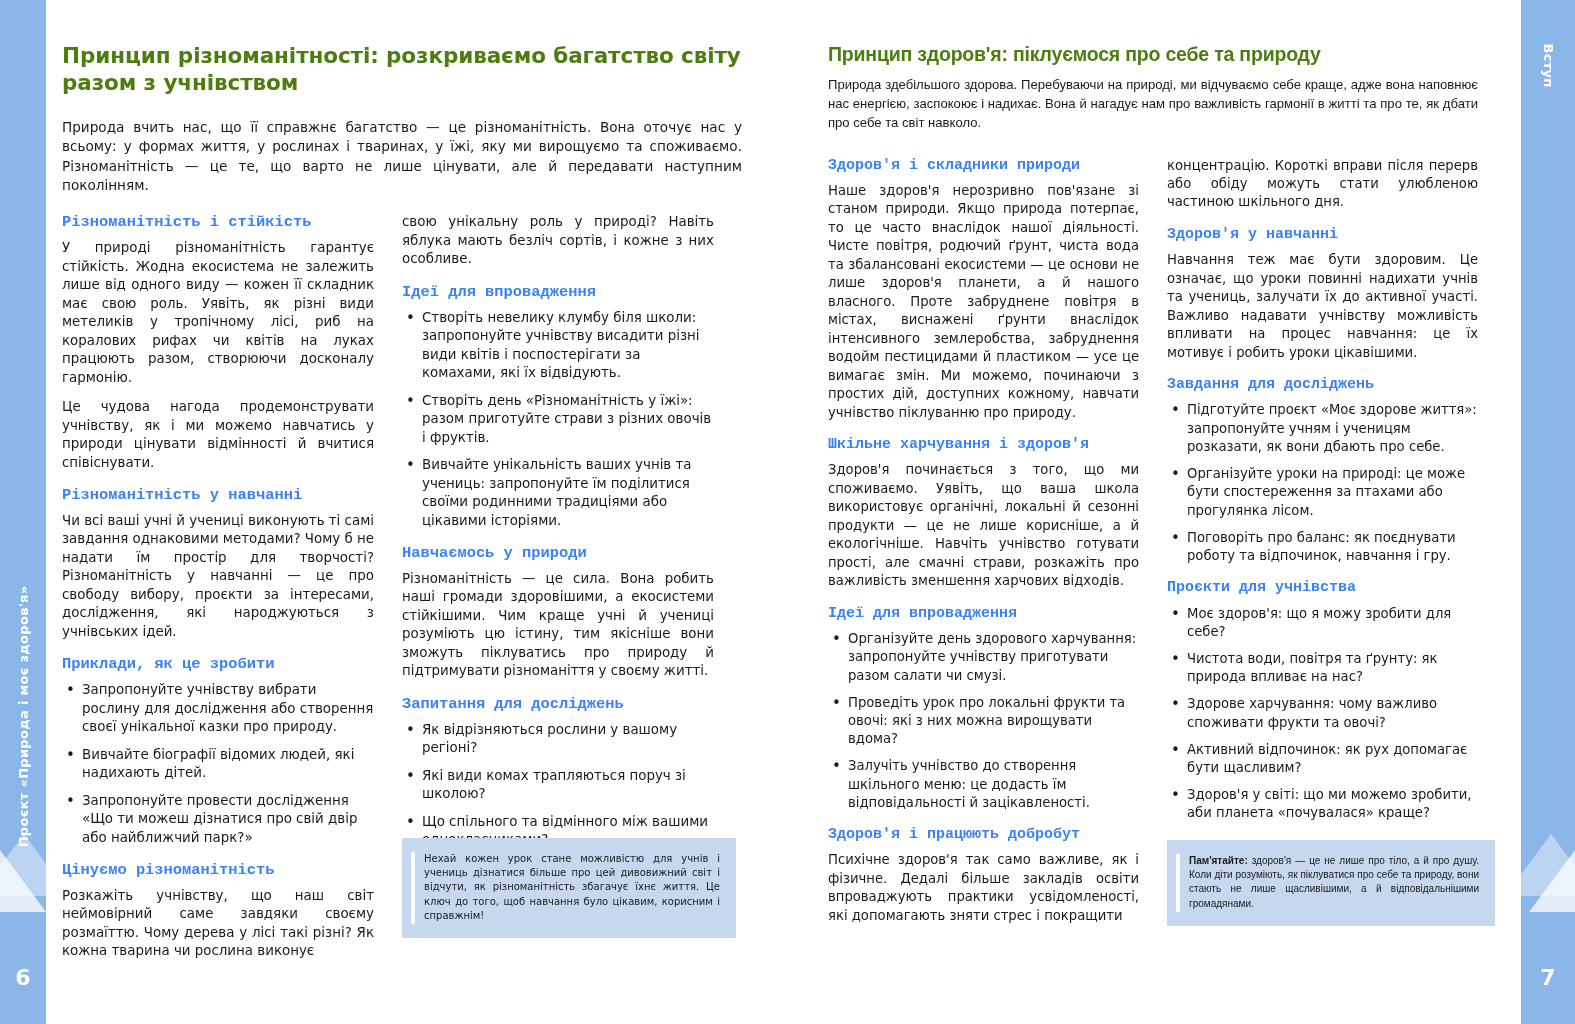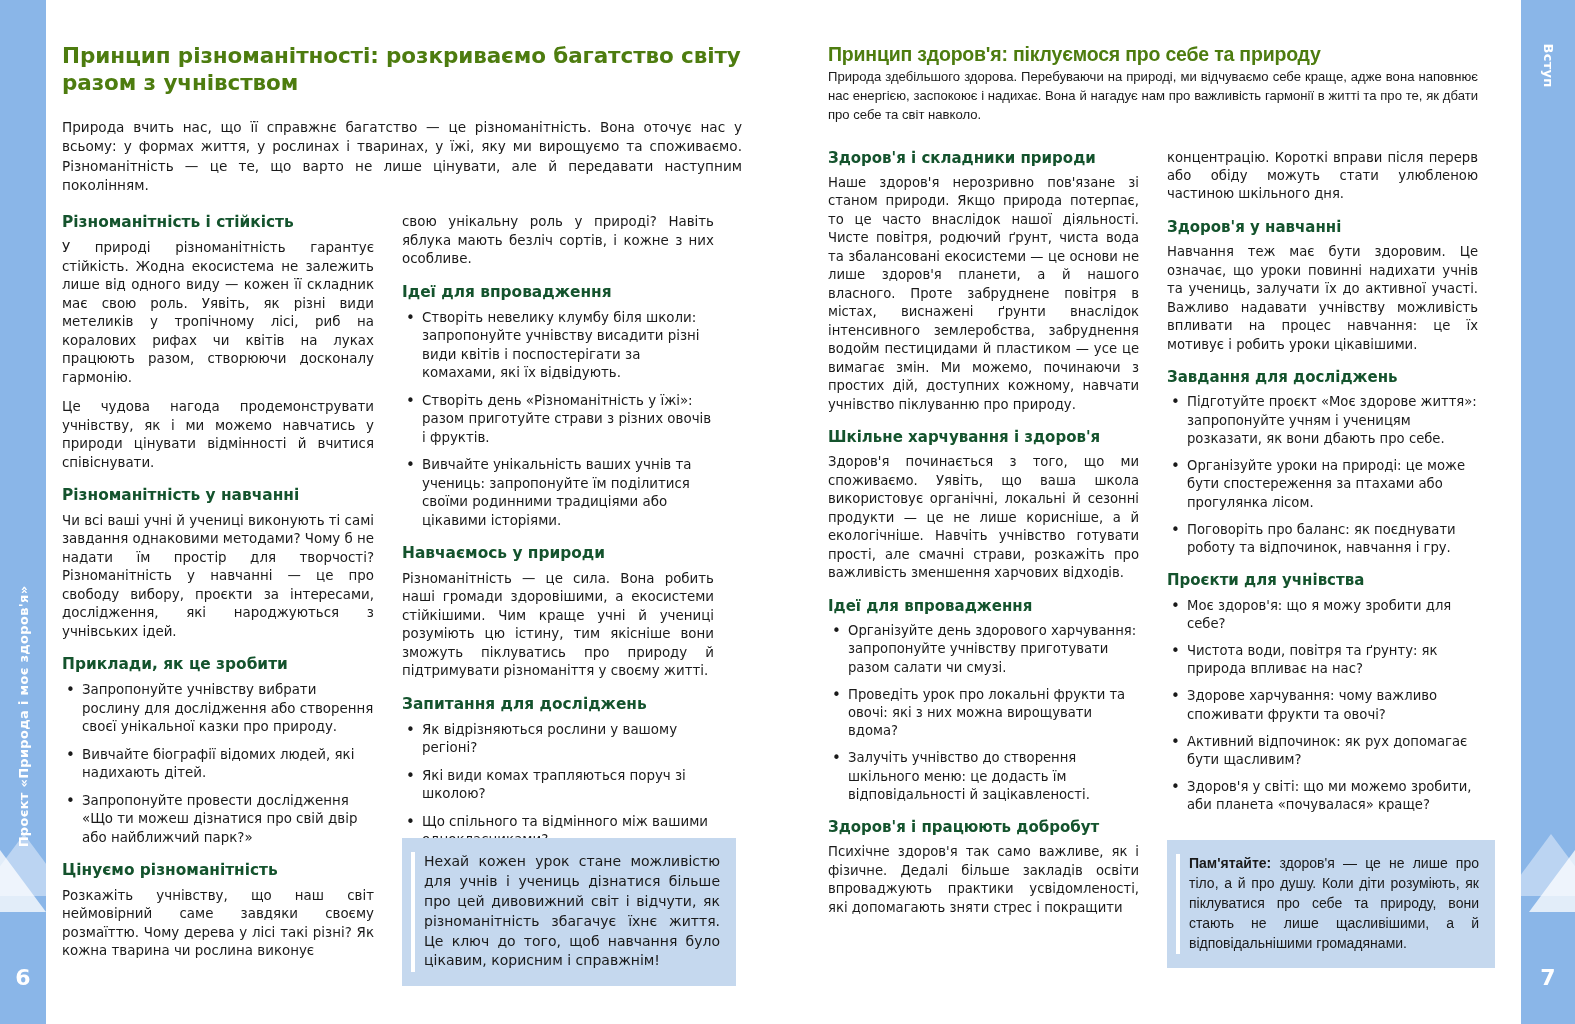--- a/index.html
+++ b/index.html
@@ -91,21 +91,21 @@
   h1.doc-title {
     font-size: 21.5px;
     line-height: 1.26;
     font-weight: 700;
     margin: 0 0 22px 0;
     color: #4d7c0f;
     letter-spacing: -0.1px;
   }
   .page-right h1.doc-title {
     font-size: 19.5px;
-    margin-bottom: 1px;
+    margin-bottom: 9px;
     font-family: "Liberation Sans", sans-serif;
     font-weight: 700;
     letter-spacing: -0.2px;
   }
 
   p.lead {
     font-size: 13.6px;
     line-height: 1.42;
     margin: 0 0 18px 0;
     text-align: justify;
@@ -122,21 +122,22 @@
     gap: 28px;
   }
   .page-left .col  { width: 312px; }
   .page-right .col { width: 311px; }
 
   h2.sec {
     font-size: 15.4px;
     line-height: 1.22;
     font-weight: 700;
     margin: 14px 0 7px 0;
-    color: #14532d;
+    color: #3b82f6;
+    font-family: Liberation Mono, monospace;
   }
   h2.sec.first { margin-top: 0; }
   .page-right h2.sec { font-size: 15px; }
 
   p.body {
     font-size: 13.4px;
     line-height: 1.38;
     margin: 0 0 11px 0;
     text-align: justify;
   }
@@ -163,21 +164,21 @@
     top: -1px;
     font-size: 15px;
     line-height: 1.38;
   }
 
   
   .callout {
     background: #c5d8ee;
     padding: 14px 16px 15px 22px;
     position: relative;
-    font-size: 14px;
+    font-size: 10px;
     line-height: 1.42;
     text-align: justify;
   }
   .callout::before {
     content: "";
     position: absolute;
     left: 9px;
     top: 14px;
     bottom: 14px;
     width: 4px;

